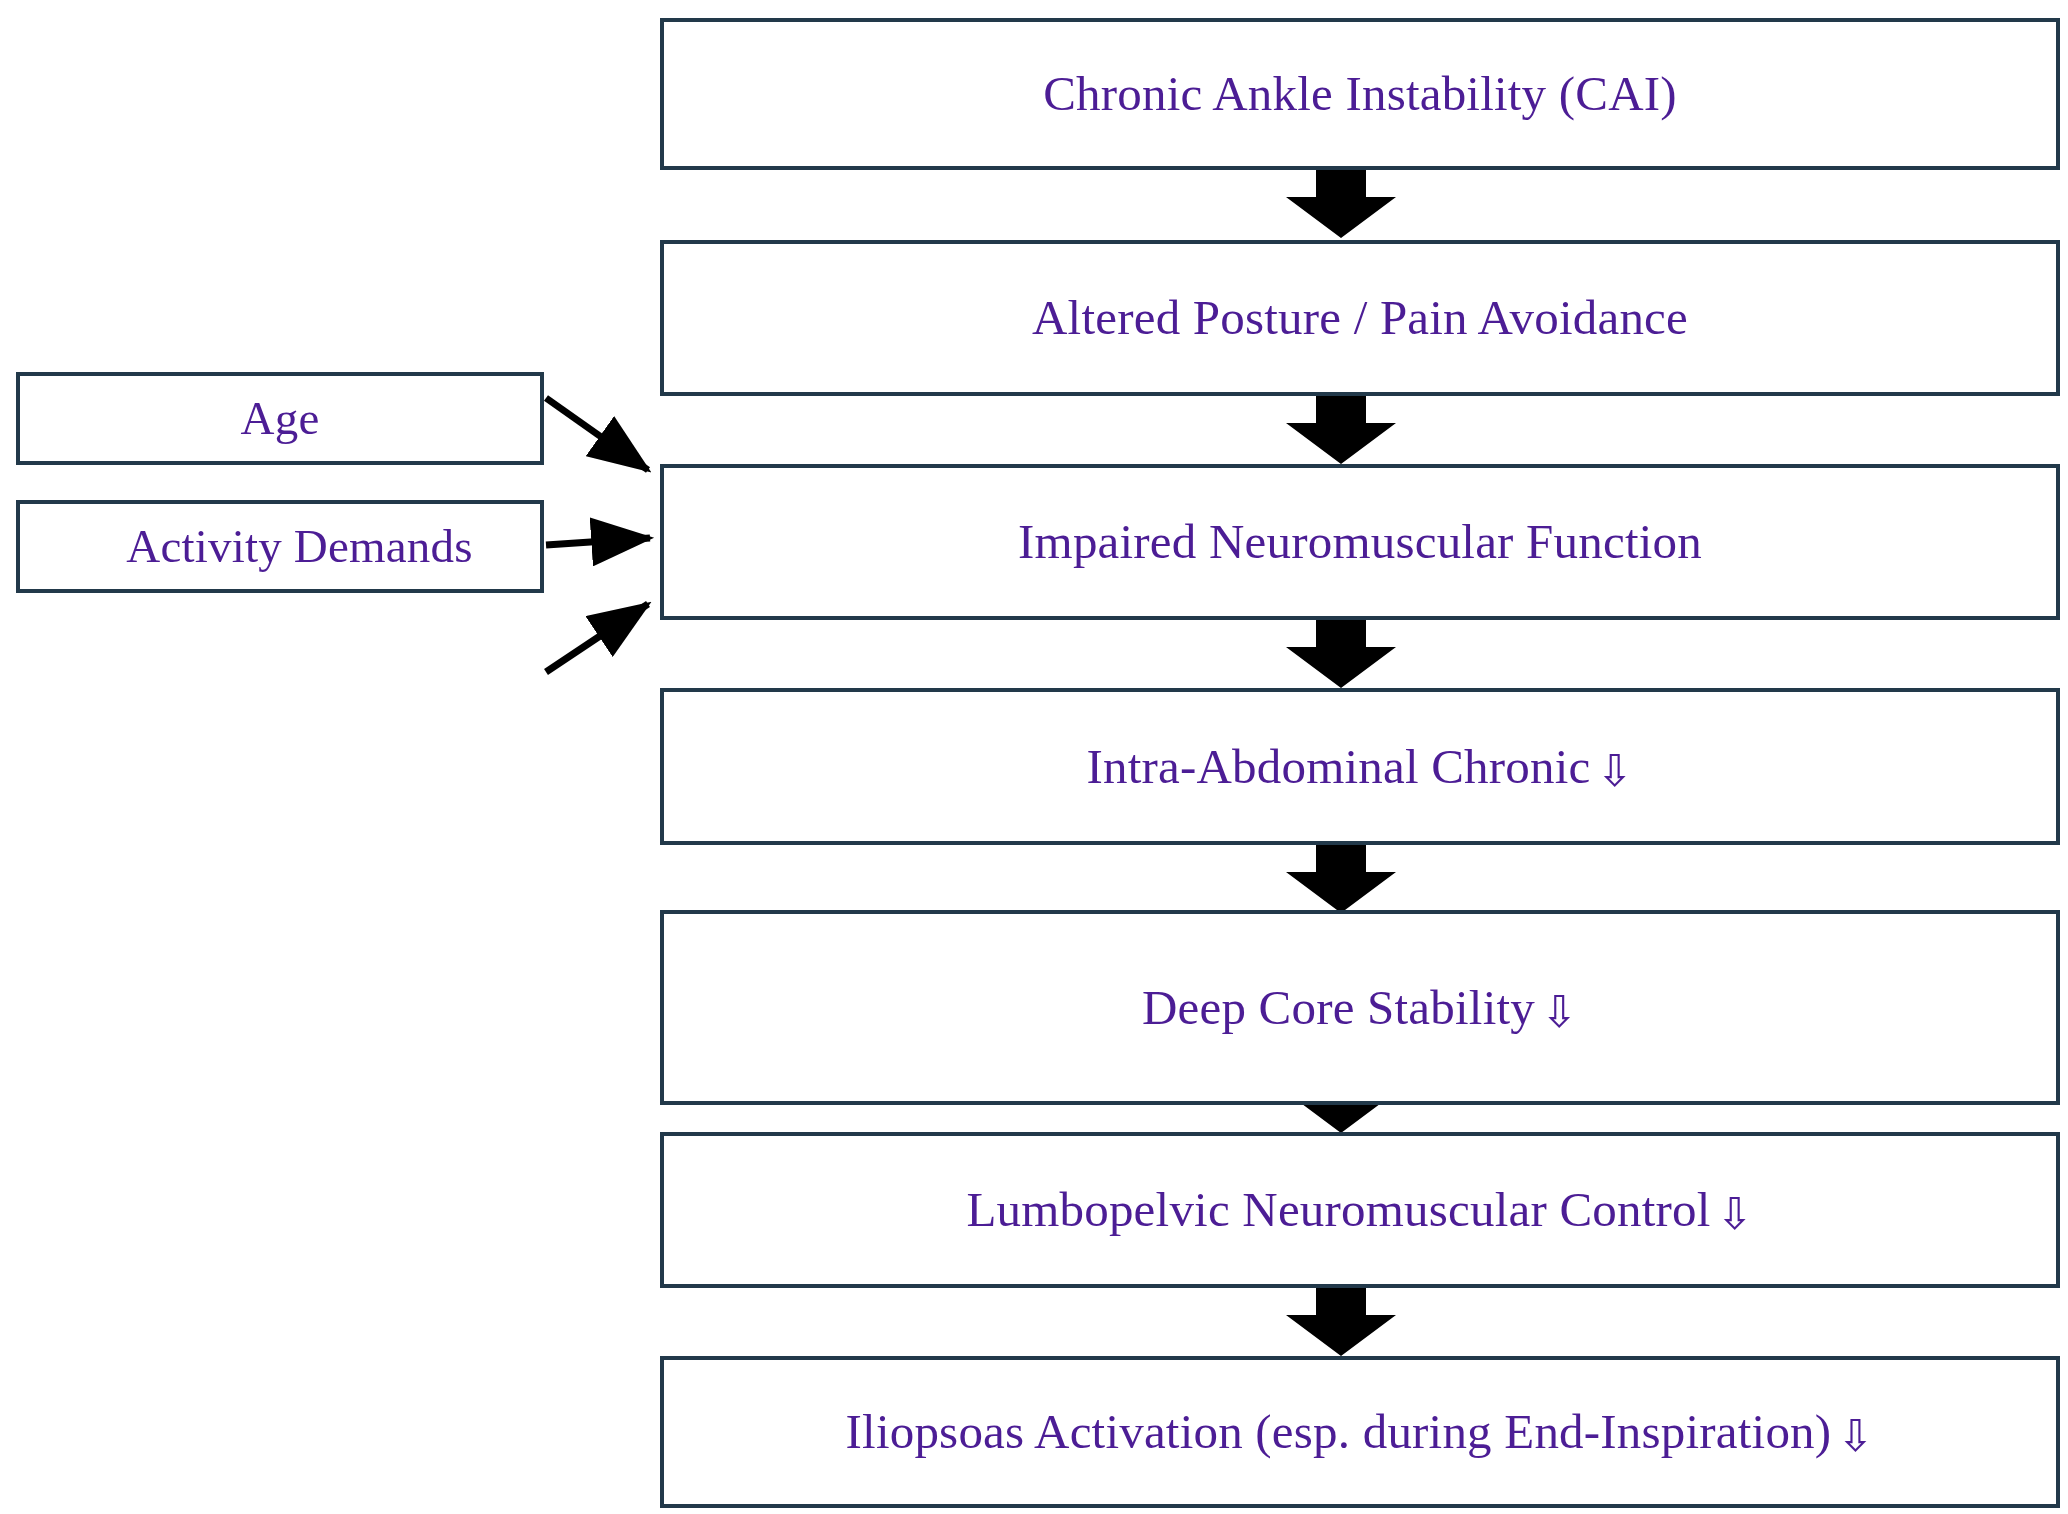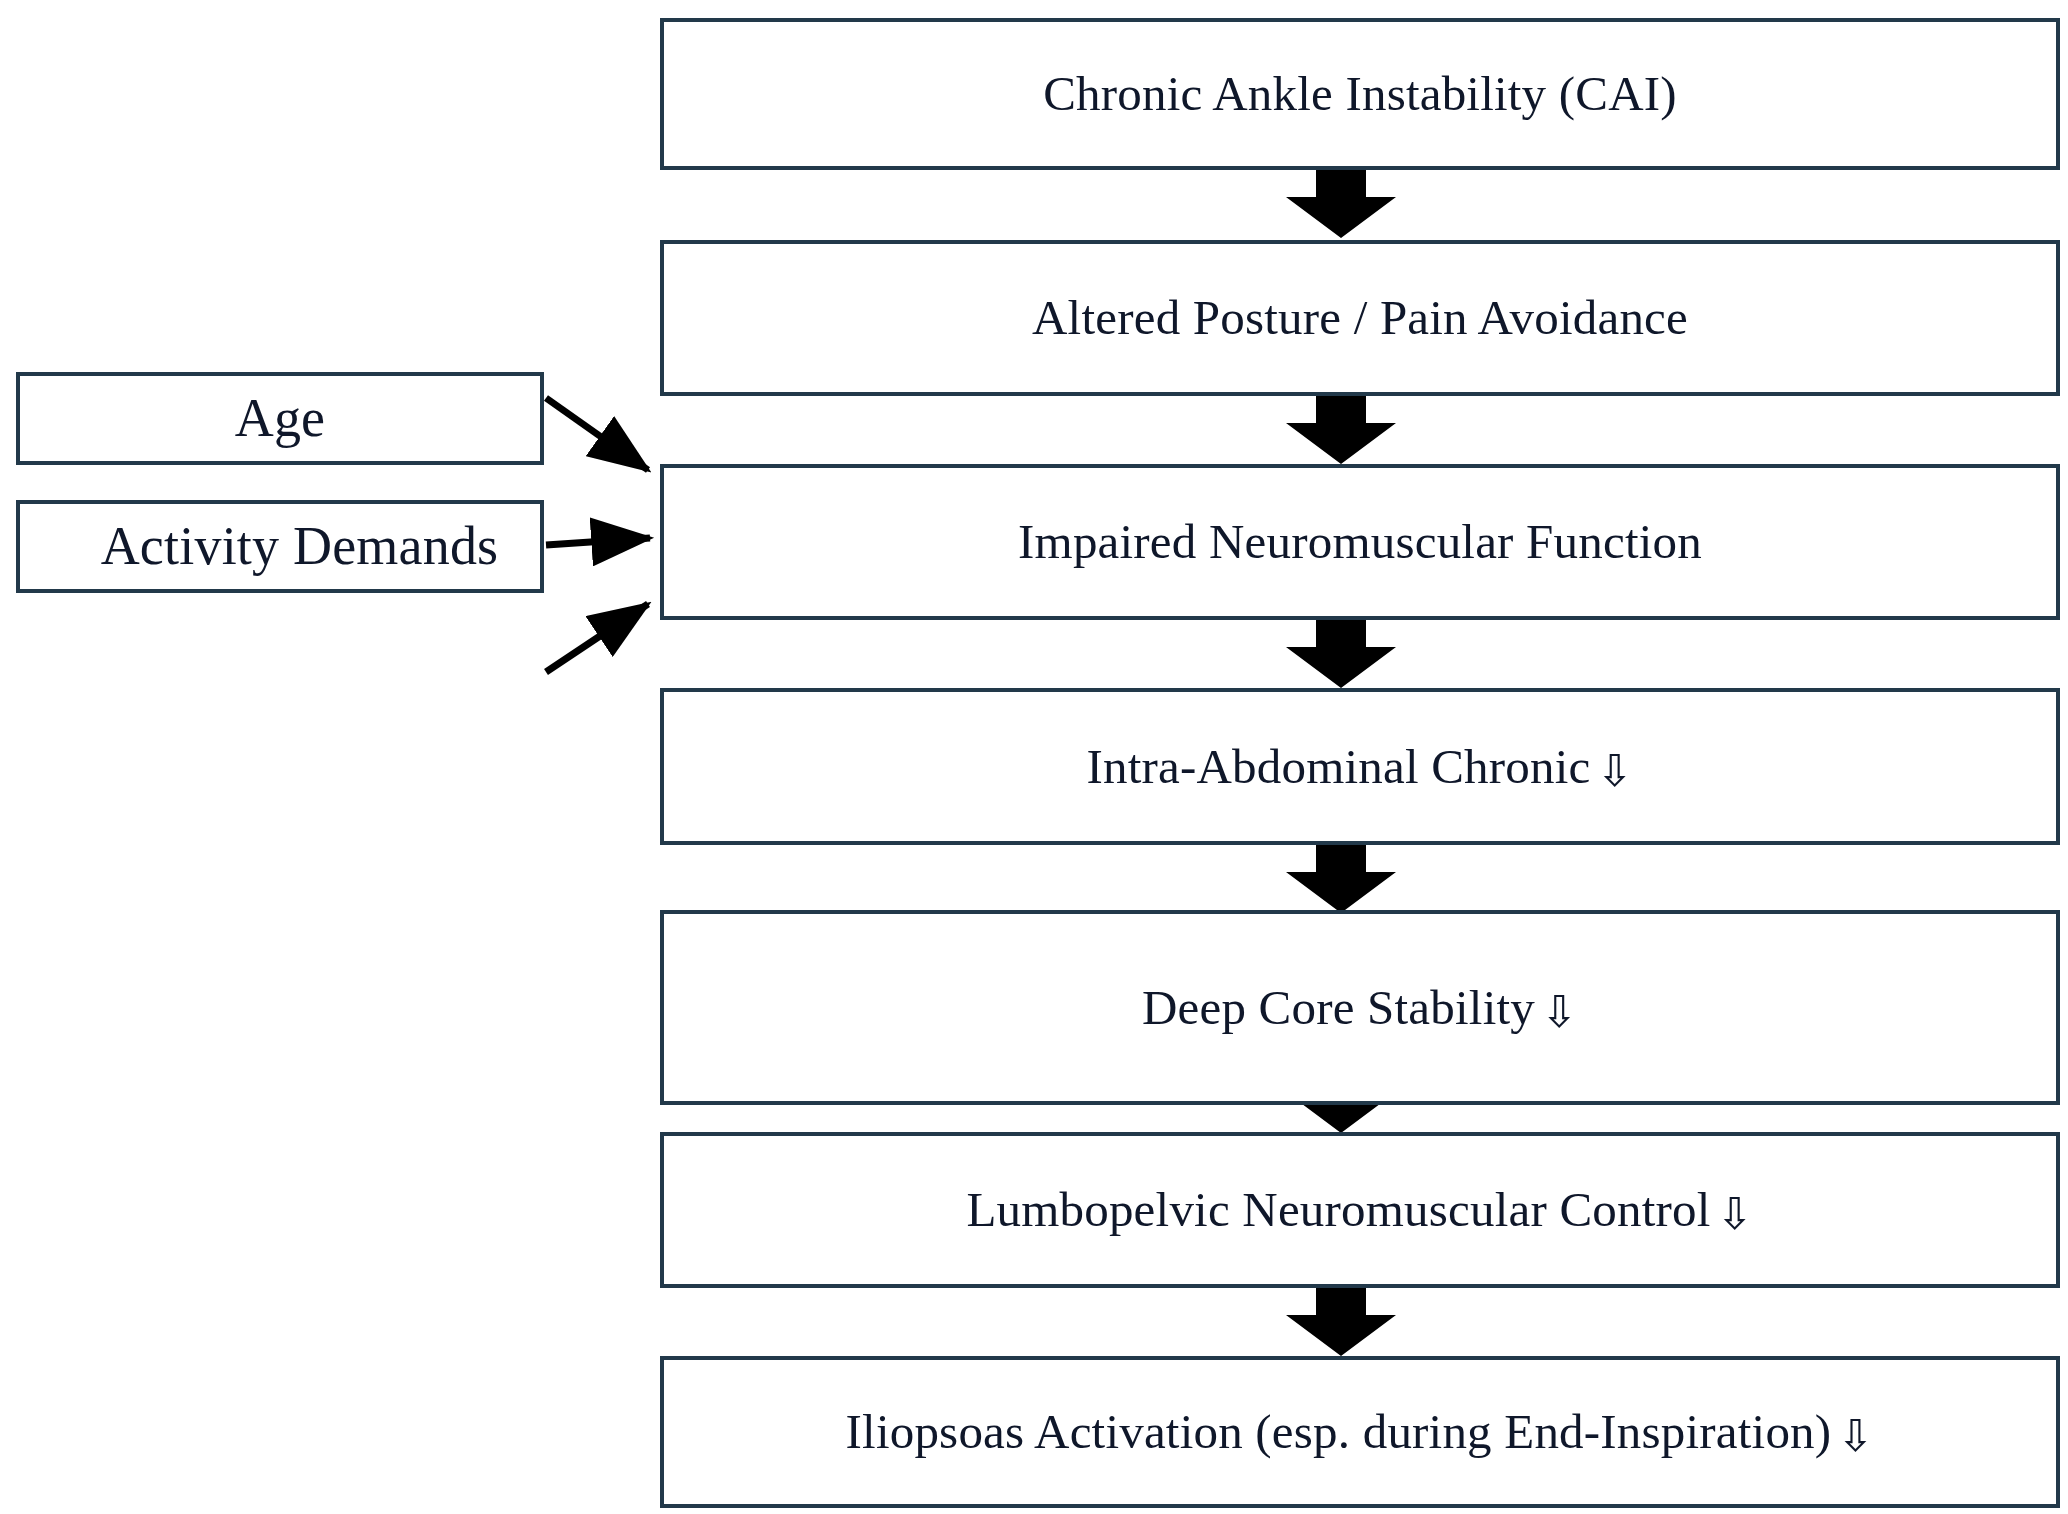--- a/index.html
+++ b/index.html
@@ -25,33 +25,33 @@
 
   .node {
     position: absolute;
     box-sizing: border-box;
     background: #ffffff;
     border: 4px solid #22394a;
     display: flex;
     align-items: center;
     justify-content: center;
     text-align: center;
-    color: #0f172a;
+    color: #4c1d95;
   }
 
   .node .label {
     font-size: 49px;
     line-height: 1.05;
     letter-spacing: 0.2px;
     white-space: nowrap;
     font-family: "Liberation Serif", "DejaVu Serif", serif;
   }
 
   .node.left .label {
-    font-size: 54px;
+    font-size: 47px;
   }
 
   .glyph-down {
     font-family: "DejaVu Sans", sans-serif;
     font-size: 44px;
     line-height: 1;
     position: relative;
     top: 3px;
     padding-left: 6px;
   }

